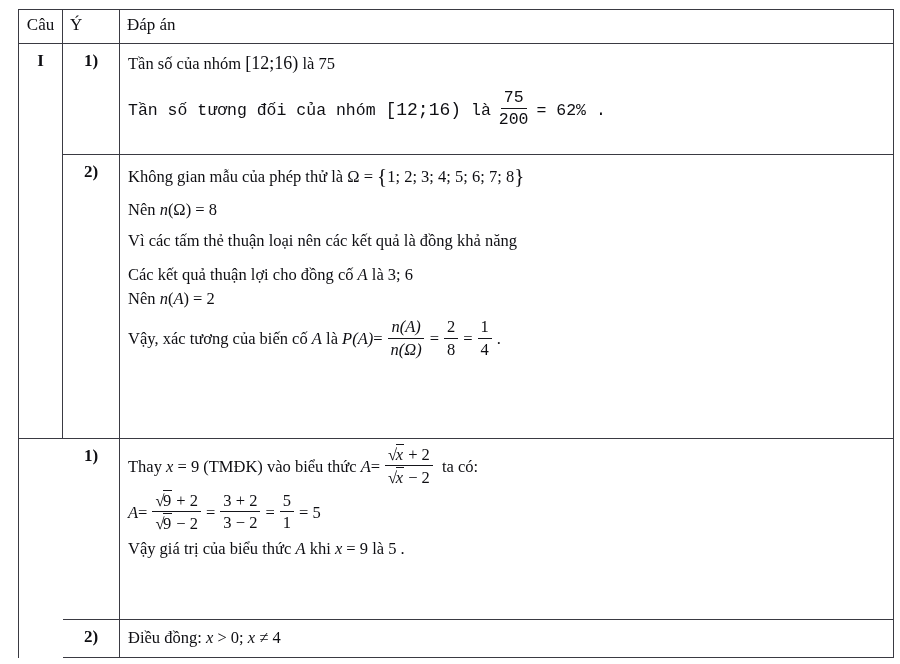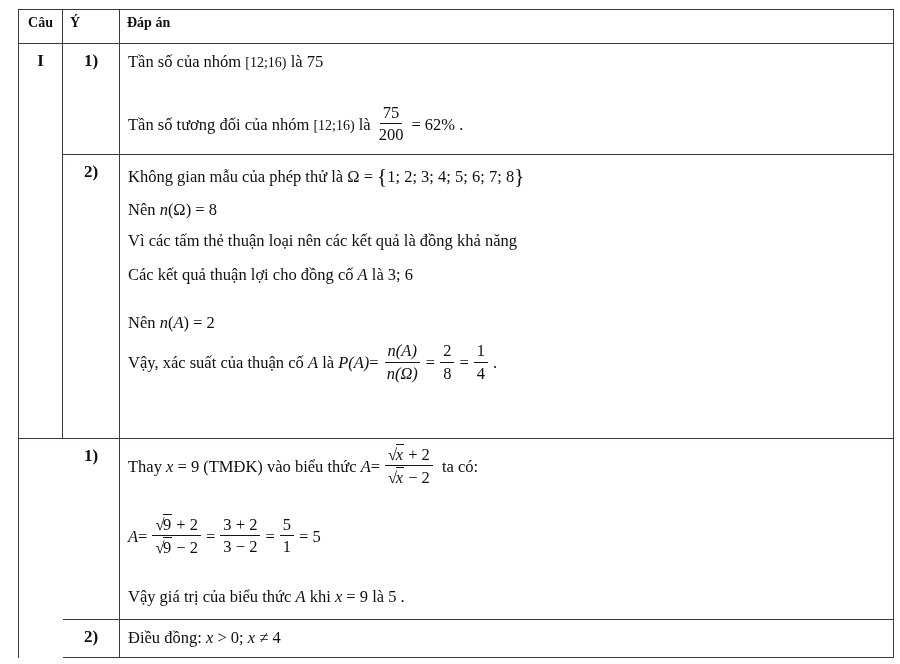--- a/index.html
+++ b/index.html
@@ -7,37 +7,37 @@
   .page{position:relative;width:900px;height:664px;background:#ffffff;overflow:hidden;}
   .tbl{
     position:absolute;left:18px;top:9px;width:876px;height:649px;
     display:grid;box-sizing:border-box;
     grid-template-columns:44px 57px 1fr;
     grid-template-rows:34px 111px 284px 181px 1fr;
     border-top:1.5px solid #3a3a42;border-left:1.5px solid #3a3a42;
     font-size:16.5px;
   }
   .cell{border-right:1.5px solid #3a3a42;border-bottom:1.5px solid #3a3a42;box-sizing:border-box;overflow:hidden;background:#ffffff;}
-  .hdr{font-weight:bold;padding:5px 20px 0 7px;font-size:14px;}
+  .hdr{font-weight:normal;padding:5px 20px 0 7px;font-size:17px;}
   .hdr-center{text-align:center;padding-left:0;padding-right:0;}
   .lbl{font-weight:bold;text-align:center;padding-top:7px;font-size:17px;}
   .content{padding:7px 10px 0 8px;}
   .line{line-height:1.38;}
-  .mt14{margin-top:26px;}
+  .mt14{margin-top:2px;}
   .mt16{margin-top:8px;}
-  .mt18{margin-top:31px;}
+  .mt18{margin-top:14px;font-family:Liberation Mono, monospace;}
   .mt11{margin-top:11px;}
   .v{font-style:italic;}
   .frac{display:inline-flex;flex-direction:column;align-items:center;vertical-align:middle;margin:0 5px;line-height:1.18;text-align:center;position:relative;top:-2px;}
   .frac .num{display:block;padding:0 3px 1px;border-bottom:1.4px solid #15151a;}
   .frac .den{display:block;padding:1px 3px 0;}
   .sq{letter-spacing:-1.5px;}
   .rad{display:inline-block;border-top:1.4px solid #15151a;line-height:1.08;padding:1px 1px 0 0;}
   .brace{font-size:21px;vertical-align:-1px;}
-  .tall{font-size:14px;}
+  .tall{font-size:18px;}
   
   .a-h1{grid-area:1/1/2/2}.a-h2{grid-area:1/2/2/3}.a-h3{grid-area:1/3/2/4}
   .a-I{grid-area:2/1/4/2}.a-I1y{grid-area:2/2/3/3}.a-I1{grid-area:2/3/3/4}
   .a-I2y{grid-area:3/2/4/3}.a-I2{grid-area:3/3/4/4}
   .a-II{grid-area:4/1/6/2}.a-II1y{grid-area:4/2/5/3}.a-II1{grid-area:4/3/5/4}
   .a-II2y{grid-area:5/2/6/3}.a-II2{grid-area:5/3/6/4}
   .a-II2 .line{padding-top:0;}
 </style>
 </head>
 <body>
@@ -60,21 +60,21 @@
           </span><span>= 62% .</span></div>
     </div>
 
     <div class="cell lbl a-I2y"><span>2)</span></div>
     <div class="cell content a-I2">
       <div class="line"><span>Không gian mẫu của phép thử là </span><span>Ω</span><span> = </span><span class="brace">{</span><span>1; 2; 3; 4; 5; 6; 7; 8</span><span class="brace">}</span></div>
       <div class="line mt16"><span>Nên </span><span class="v">n</span><span>(Ω) = 8</span></div>
       <div class="line mt16"><span>Vì các tấm thẻ thuận loại nên các kết quả là đồng khả năng</span></div>
       <div class="line mt11"><span>Các kết quả thuận lợi cho đồng cố </span><span class="v">A</span><span> là 3; 6</span></div>
       <div class="line mt14"><span>Nên </span><span class="v">n</span><span>(</span><span class="v">A</span><span>) = 2</span></div>
-      <div class="line mt16"><span>Vậy, xác suất của thuận cố </span><span class="v">A</span><span> là </span><span class="v">P(A)</span><span>=</span><span class="frac">
+      <div class="line mt16"><span>Vậy, xác tương của biến cố </span><span class="v">A</span><span> là </span><span class="v">P(A)</span><span>=</span><span class="frac">
             <span class="num v">n(A)</span>
             <span class="den v">n(Ω)</span>
           </span><span>=</span><span class="frac">
             <span class="num">2</span>
             <span class="den">8</span>
           </span><span>=</span><span class="frac">
             <span class="num">1</span>
             <span class="den">4</span>
           </span><span>.</span></div>
     </div>

